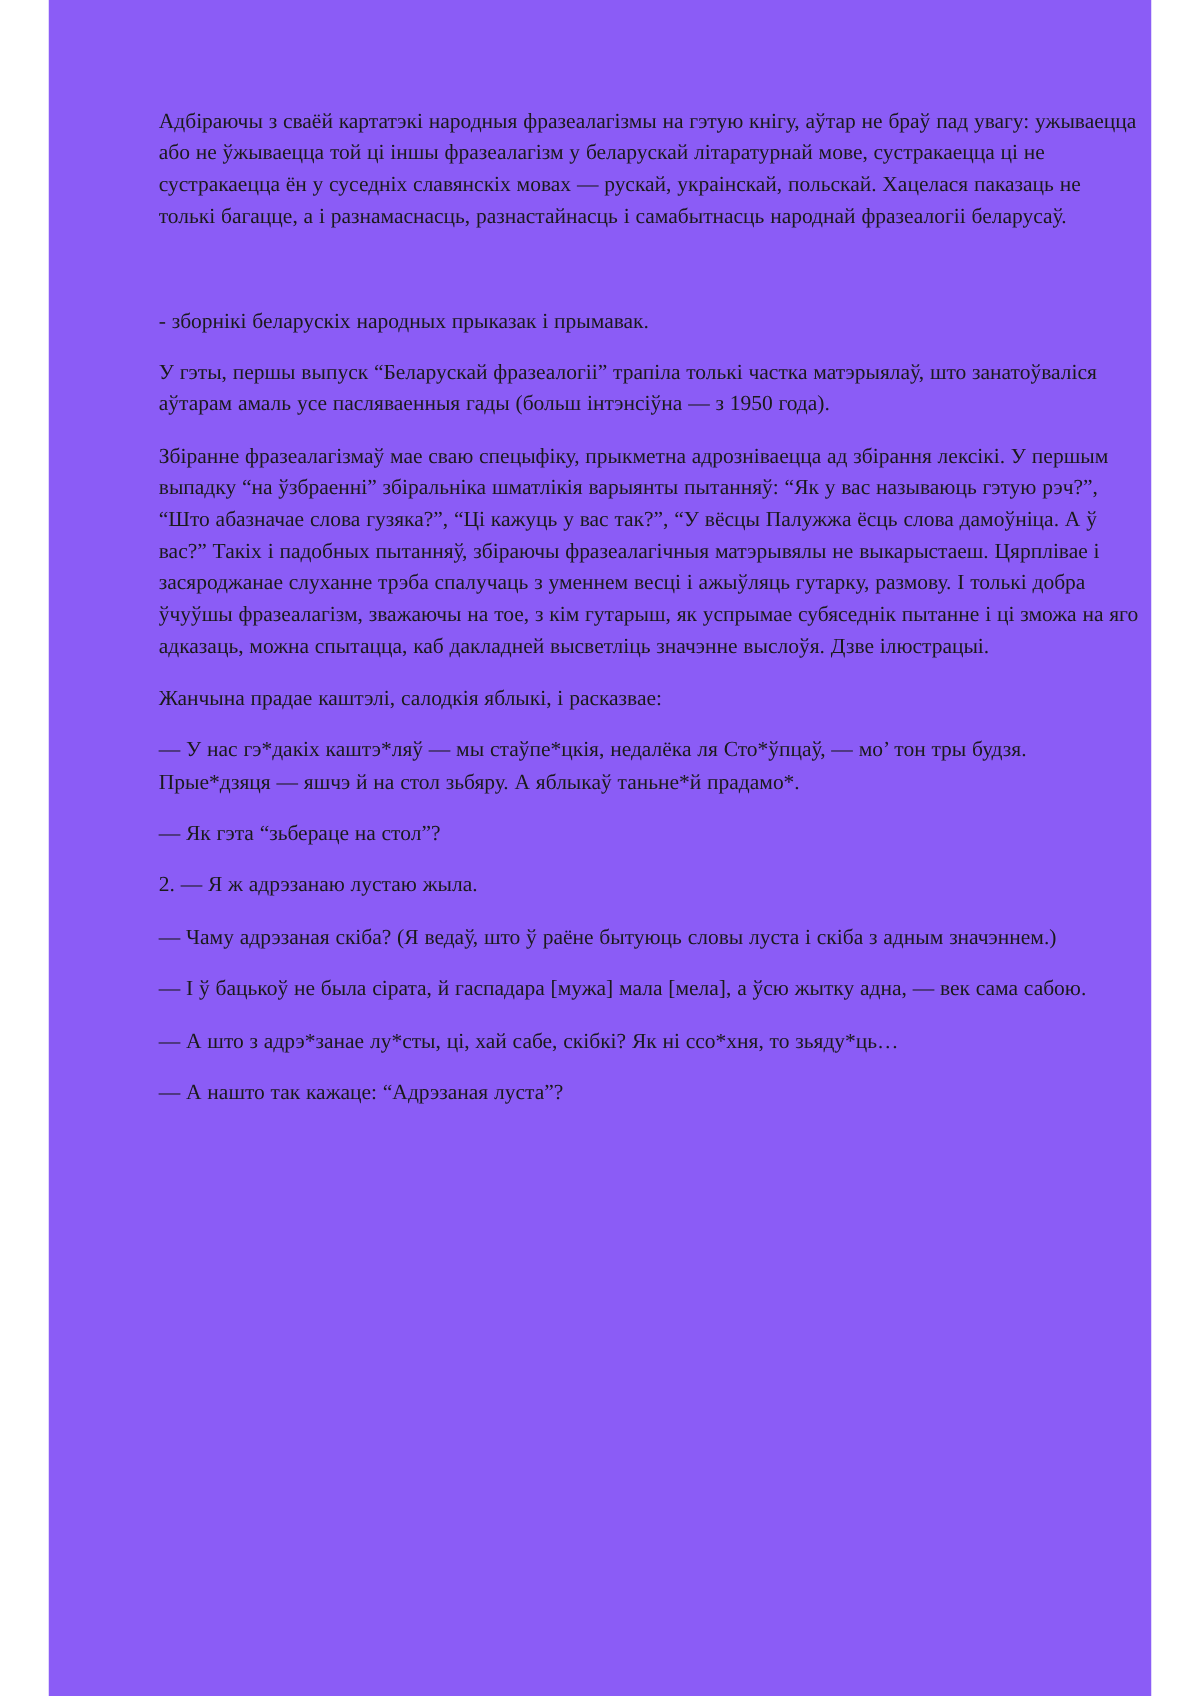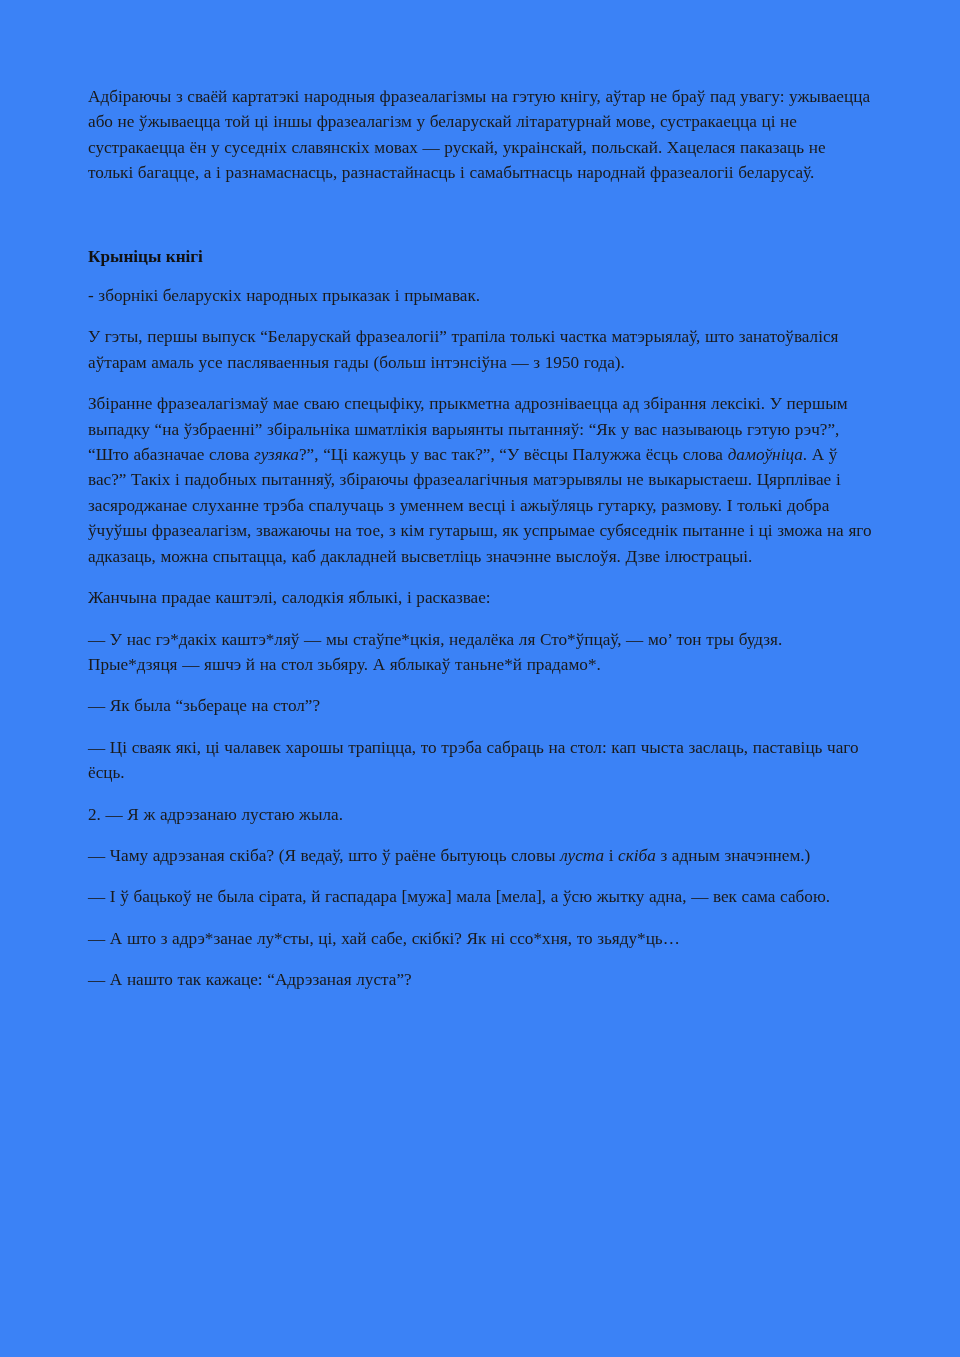--- a/index.html
+++ b/index.html
@@ -8,24 +8,24 @@
     padding: 0;
     background: #ffffff;
   }
   body {
     font-family: "Liberation Serif", "DejaVu Serif", serif;
     color: #1a1a1a;
     -webkit-font-smoothing: antialiased;
   }
   .page {
     position: relative;
-    width: 960px;
+    width: 882px;
     height: 1357px;
     margin: 0 auto;
-    background: #3b82f6;
+    background: #8b5cf6;
     box-sizing: border-box;
     overflow: hidden;
   }
   .content {
     position: absolute;
     left: 88px;
     top: 84px;
     width: 784px;
   }
   p.para {
@@ -40,55 +40,52 @@
     margin: 0 0 14px 0;
     font-size: 17.2px;
     line-height: 25.4px;
     font-weight: bold;
     color: #111111;
   }
   .spacer-block {
     height: 42px;
   }
   .it {
-    font-style: italic;
   }
   
   .rich { display: inline; }
 </style>
 </head>
 <body>
 
 <div class="page">
   <div class="content">
 
     <p class="para">Адбіраючы з сваёй картатэкі народныя фразеалагізмы на гэтую кнігу, аўтар не браў пад увагу: ужываецца або не ўжываецца той ці іншы фразеалагізм у беларускай літаратурнай мове, сустракаецца ці не сустракаецца ён у суседніх славянскіх мовах — рускай, украінскай, польскай. Хацелася паказаць не толькі багацце, а і разнамаснасць, разнастайнасць і самабытнасць народнай фразеалогіі беларусаў.</p>
 
     <div class="spacer-block"></div>
 
-    <h2 class="section-heading">Крыніцы кнігі</h2>
 
 
 
 
     <p class="para">- зборнікі беларускіх народных прыказак і прымавак.</p>
 
 
     <p class="para">У гэты, першы выпуск “Беларускай фразеалогіі” трапіла толькі частка матэрыялаў, што занатоўваліся аўтарам амаль усе пасляваенныя гады (больш інтэнсіўна — з 1950 года).</p>
 
     <p class="para"><span class="rich">Збіранне фразеалагізмаў мае сваю спецыфіку, прыкметна адрозніваецца ад збірання лексікі. У першым выпадку “на ўзбраенні” збіральніка шматлікія варыянты пытанняў: “Як у вас называюць гэтую рэч?”, “Што абазначае слова </span><span class="rich it">гузяка</span><span class="rich">?”, “Ці кажуць у вас так?”, “У вёсцы Палужжа ёсць слова </span><span class="rich it">дамоўніца</span><span class="rich">. А ў вас?” Такіх і падобных пытанняў, збіраючы фразеалагічныя матэрывялы не выкарыстаеш. Цярплівае і засяроджанае слуханне трэба спалучаць з уменнем весці і ажыўляць гутарку, размову. І толькі добра ўчуўшы фразеалагізм, зважаючы на тое, з кім гутарыш, як успрымае субяседнік пытанне і ці зможа на яго адказаць, можна спытацца, каб дакладней высветліць значэнне выслоўя. Дзве ілюстрацыі.</span></p>
 
     <p class="para">Жанчына прадае каштэлі, салодкія яблыкі, і расказвае:</p>
 
     <p class="para">— У нас гэ*дакіх каштэ*ляў — мы стаўпе*цкія, недалёка ля Сто*ўпцаў, — мо’ тон тры будзя. Прые*дзяця — яшчэ й на стол зьбяру. А яблыкаў таньне*й прадамо*.</p>
 
 
-    <p class="para">— Як была “зьбераце на стол”?</p>
+    <p class="para">— Як гэта “зьбераце на стол”?</p>
 
-    <p class="para">— Ці сваяк які, ці чалавек харошы трапіцца, то трэба сабраць на стол: кап чыста заслаць, паставіць чаго ёсць.</p>
 
     <p class="para">2. — Я ж адрэзанаю лустаю жыла.</p>
 
     <p class="para"><span class="rich">— Чаму адрэзаная скіба? (Я ведаў, што ў раёне бытуюць словы </span><span class="rich it">луста</span><span class="rich"> і </span><span class="rich it">скіба</span><span class="rich"> з адным значэннем.)</span></p>
 
     <p class="para">— І ў бацькоў не была сірата, й гаспадара [мужа] мала [мела], а ўсю жытку адна, — век сама сабою.</p>
 
     <p class="para">— А што з адрэ*занае лу*сты, ці, хай сабе, скібкі? Як ні ссо*хня, то зьяду*ць…</p>
 
     <p class="para">— А нашто так кажаце: “Адрэзаная луста”?</p>

